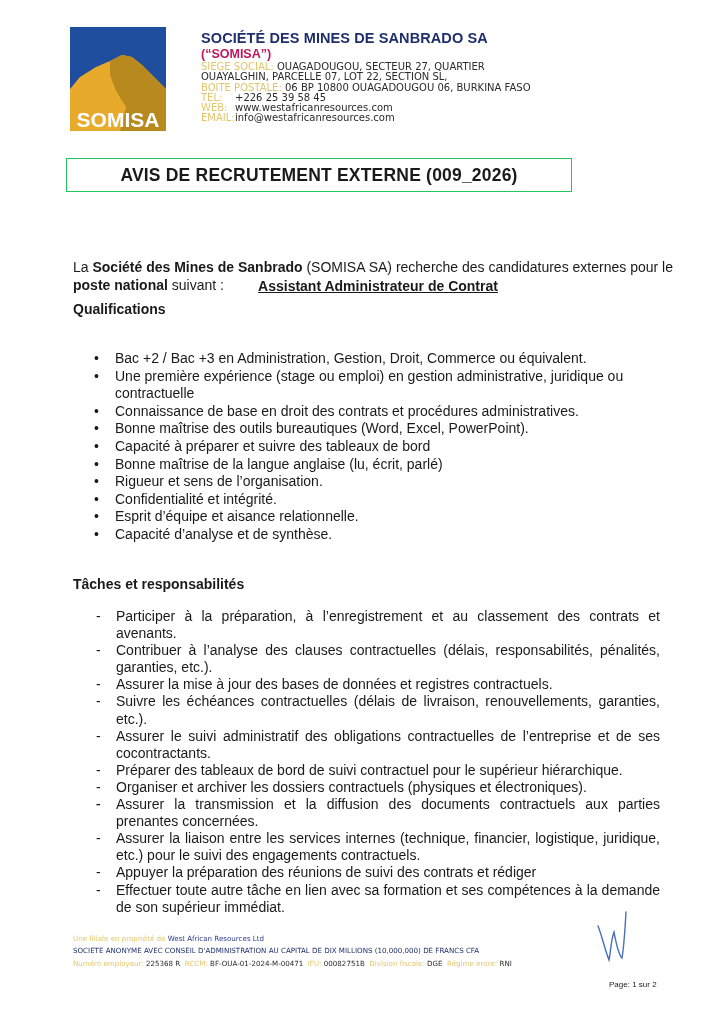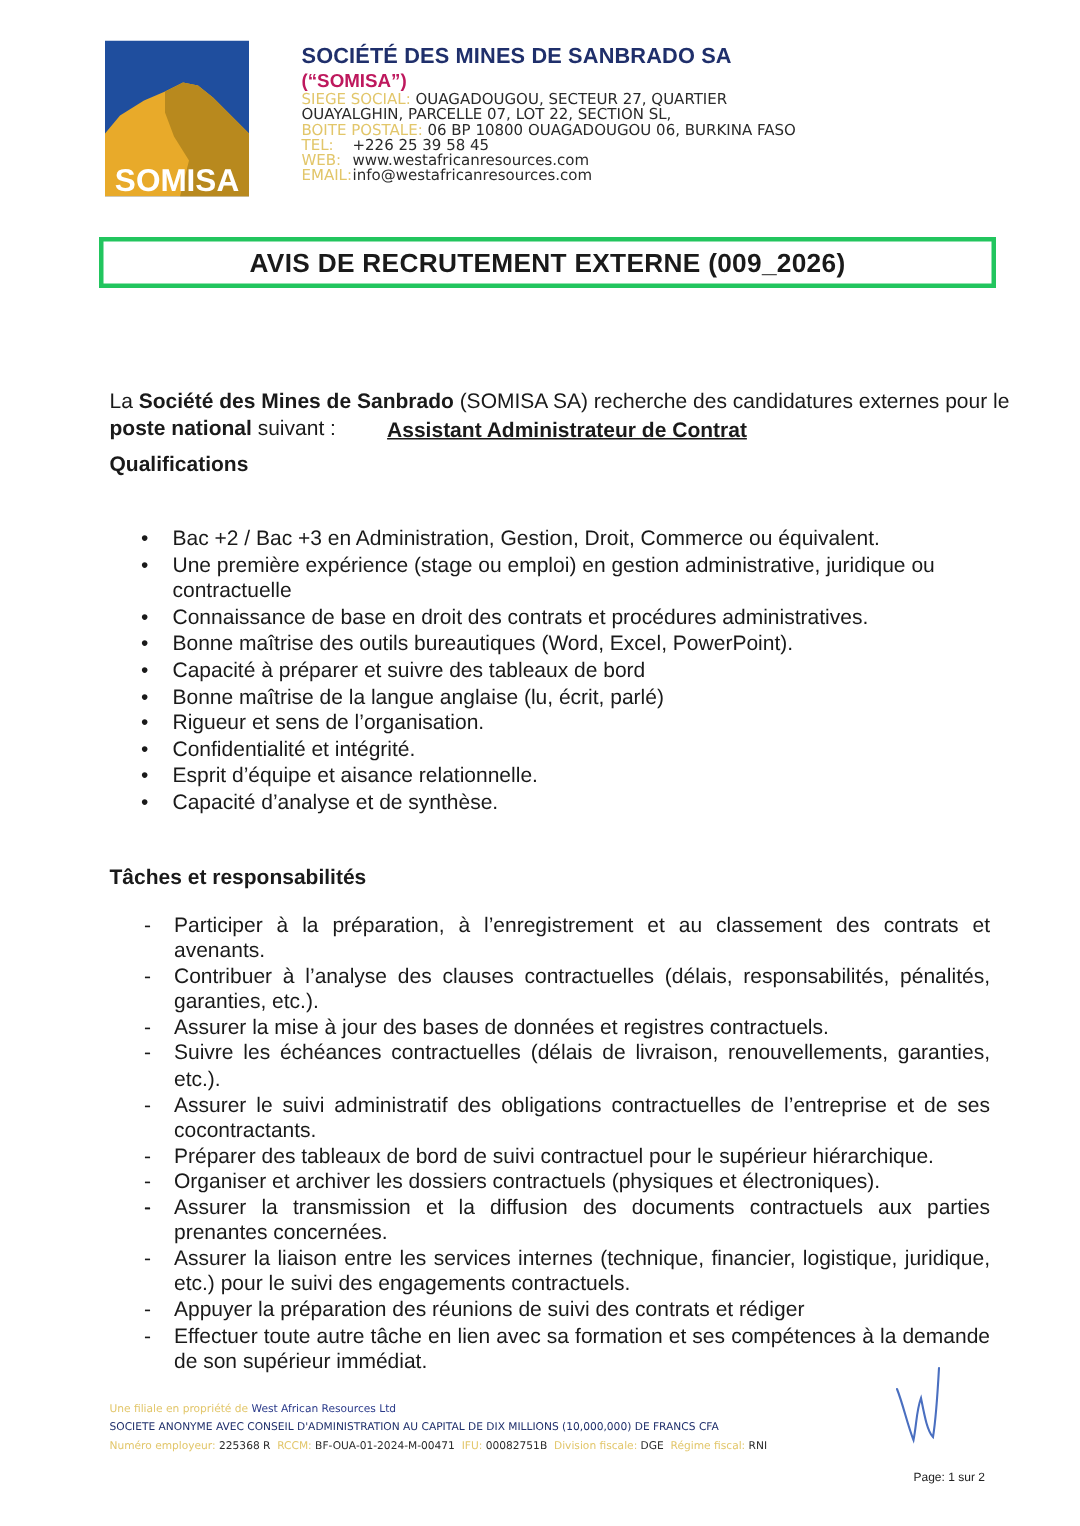--- a/index.html
+++ b/index.html
@@ -4,21 +4,21 @@
   <style>
     html, body { margin: 0; padding: 0; background: #ffffff; }
     body { width: 720px; height: 1017px; position: relative; overflow: hidden; font-family: "Liberation Sans", sans-serif; color: #1a1a1a; }
     .logo { position: absolute; left: 70px; top: 27px; width: 96px; height: 104px; }
     .hdr { position: absolute; left: 201px; top: 30px; width: 340px; }
     .hdr .company { font-family: "Liberation Sans", sans-serif; font-weight: bold; font-size: 14.5px; color: #1f2f6b; line-height: 17px; letter-spacing: 0.1px; }
     .hdr .short { font-weight: bold; font-size: 12.5px; color: #be185d; line-height: 15px; }
     .hdr .line { font-family: "DejaVu Sans", sans-serif; font-size: 10px; line-height: 10.3px; color: #2a2a2a; white-space: nowrap; }
     .hdr .lab { color: #e2c66a; }
     .hdr .tab { display: inline-block; width: 34px; }
-    .title-box { position: absolute; left: 66px; top: 158px; width: 598px; height: 34px; border: 3px solid #22c55e; box-sizing: border-box; display: flex; align-items: center; justify-content: center; }
+    .title-box { position: absolute; left: 66px; top: 158px; width: 506px; height: 34px; border: 1px solid #22c55e; box-sizing: border-box; display: flex; align-items: center; justify-content: center; }
     .title-box span { font-weight: bold; font-size: 17.5px; color: #1a1a1a; letter-spacing: 0.2px; }
     .intro { position: absolute; left: 73px; top: 226px; width: 600px; font-size: 14px; line-height: 18px; margin-top: 32px; }
     .job-title { position: absolute; left: 73px; top: 278px; width: 610px; text-align: center; font-weight: bold; font-size: 14px; text-decoration: underline; }
     .section-h { position: absolute; left: 73px; font-weight: bold; font-size: 14px; }
     ul.quals { position: absolute; left: 94px; top: 350px; width: 590px; margin: 0; padding: 0; list-style: none; font-size: 14px; line-height: 17.6px; }
     ul.quals li { position: relative; padding-left: 21px; }
     ul.quals li .bullet { position: absolute; left: 0; top: 0; }
     ul.tasks { position: absolute; left: 96px; top: 608px; width: 564px; margin: 0; padding: 0; list-style: none; font-size: 14px; line-height: 17.1px; }
     ul.tasks li { position: relative; padding-left: 20px; text-align: justify; }
     ul.tasks li .dash { position: absolute; left: 0; top: 0; }
@@ -94,17 +94,17 @@
 </svg>
 
 <div class="footer">
   <div><span class="lab">Une filiale en propriété de</span> <span class="fl">West African Resources Ltd</span></div>
   <div style="color:#1f2f6b;">SOCIETE ANONYME AVEC CONSEIL D'ADMINISTRATION AU CAPITAL DE DIX MILLIONS (10,000,000) DE FRANCS CFA</div>
   <div>
     <span class="lab">Numéro employeur:</span> <span>225368 R</span>&nbsp;
     <span class="lab">RCCM:</span> <span>BF-OUA-01-2024-M-00471</span>&nbsp;
     <span class="lab">IFU:</span> <span>00082751B</span>&nbsp;
     <span class="lab">Division fiscale:</span> <span>DGE</span>&nbsp;
-    <span class="lab">Régime fiscal:</span> <span>RNI</span>
+    <span class="lab">Régime entre:</span> <span>RNI</span>
   </div>
 </div>
 
 <div class="page-num">Page: 1 sur 2</div>
 
 </body></html>

